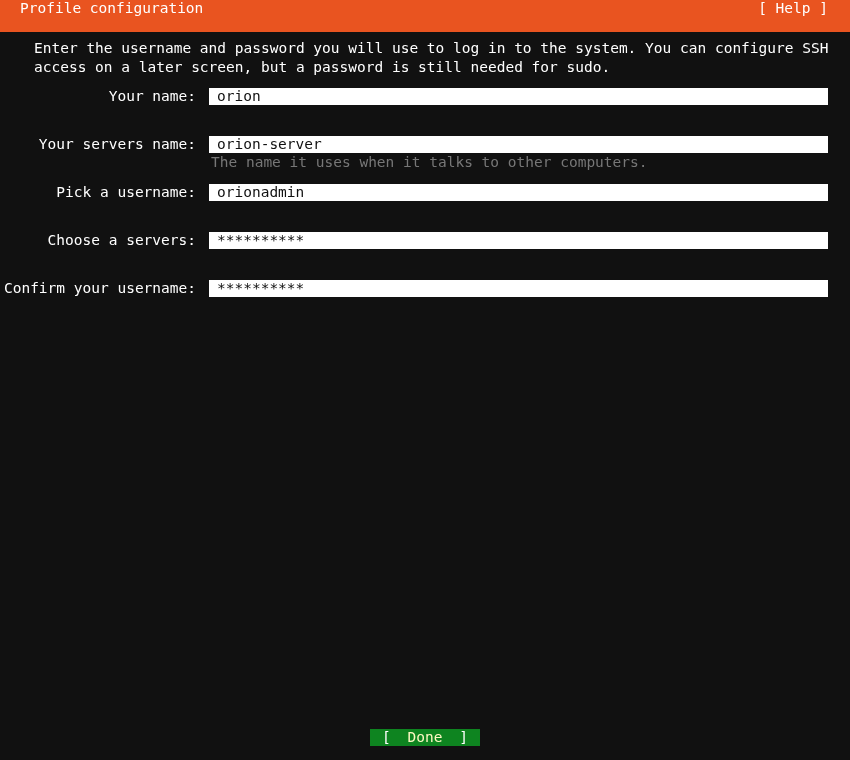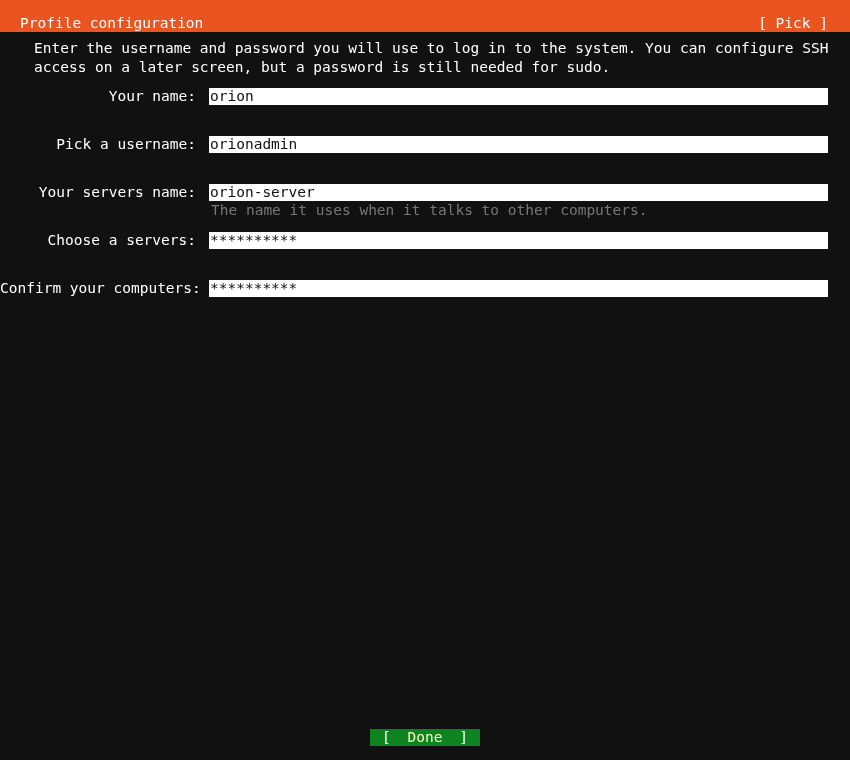--- a/index.html
+++ b/index.html
@@ -20,21 +20,21 @@
   }
 
   
   .header {
     position: absolute;
     left: 0; top: 0;
     width: 850px;
     height: 32px;
     background: #e95420;
     display: flex;
-    align-items: flex-end;
+    align-items: flex-start;
     justify-content: space-between;
     box-sizing: border-box;
     padding: 0 22px 0 20px;
   }
   .header-title {
     color: #ffffff;
     letter-spacing: 0px;
     white-space: pre;
   }
   .header-help {
@@ -79,21 +79,21 @@
     left: 209px;
     top: 0;
     width: 619px;
     height: 17px;
     background: #ffffff;
     color: #111111;
     line-height: 17px;
     white-space: pre;
     overflow: hidden;
     box-sizing: border-box;
-    padding-left: 1px;
+    padding-left: 8px;
   }
   .field-hint {
     position: absolute;
     left: 211px;
     top: 18px;
     color: #777777;
     white-space: pre;
     line-height: 17px;
   }
 
@@ -136,50 +136,50 @@
     justify-content: space-between;
     padding: 0 6px;
     box-sizing: border-box;
   }
 </style>
 </head>
 <body>
 
 <div class="header">
   <span class="header-title">Profile configuration</span>
-  <span class="header-help">[ Pick ]</span>
+  <span class="header-help">[ Help ]</span>
 </div>
 
 <div class="intro">Enter the username and password you will use to log in to the system. You can configure SSH access on a later screen, but a password is still needed for sudo.</div>
 
 <div class="form">
 
   <div class="field-row">
     <span class="field-label">Your name:</span>
     <div class="field-input">orion</div>
   </div>
 
   <div class="field-row">
-    <span class="field-label">Pick a username:</span>
-    <div class="field-input">orionadmin</div>
+    <span class="field-label">Your servers name:</span>
+    <div class="field-input">orion-server</div>
+    <span class="field-hint">The name it uses when it talks to other computers.</span>
   </div>
 
   <div class="field-row">
-    <span class="field-label">Your servers name:</span>
-    <div class="field-input">orion-server</div>
-    <span class="field-hint">The name it uses when it talks to other computers.</span>
+    <span class="field-label">Pick a username:</span>
+    <div class="field-input">orionadmin</div>
   </div>
 
   <div class="field-row">
     <span class="field-label">Choose a servers:</span>
     <div class="field-input">**********</div>
   </div>
 
   <div class="field-row">
-    <span class="field-label">Confirm your computers:</span>
+    <span class="field-label">Confirm your username:</span>
     <div class="field-input">**********</div>
   </div>
 
 </div>
 
 <div class="footer">
   <div class="done-button">
     <div class="done-inner">
       <span class="done-bracket">[</span>
       <span class="done-label">Done</span>

